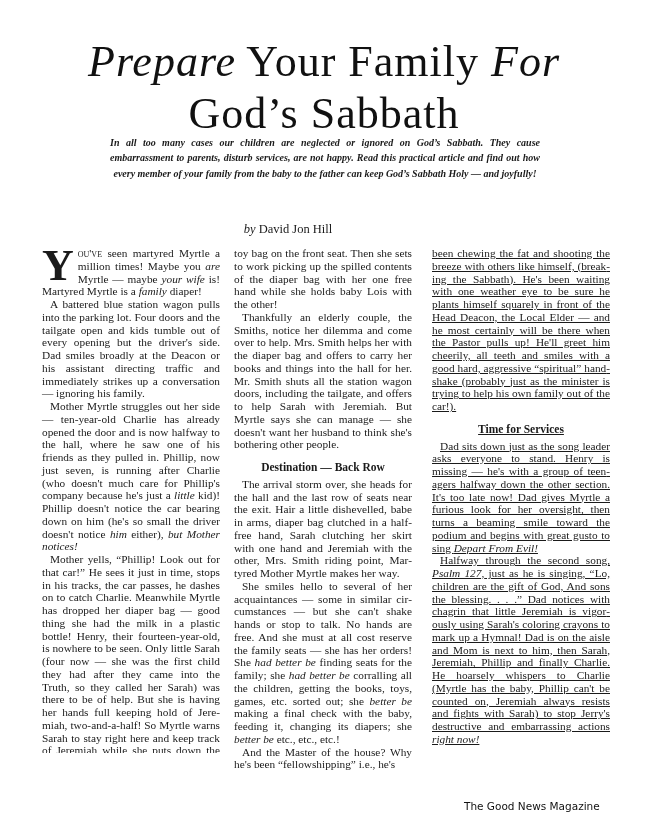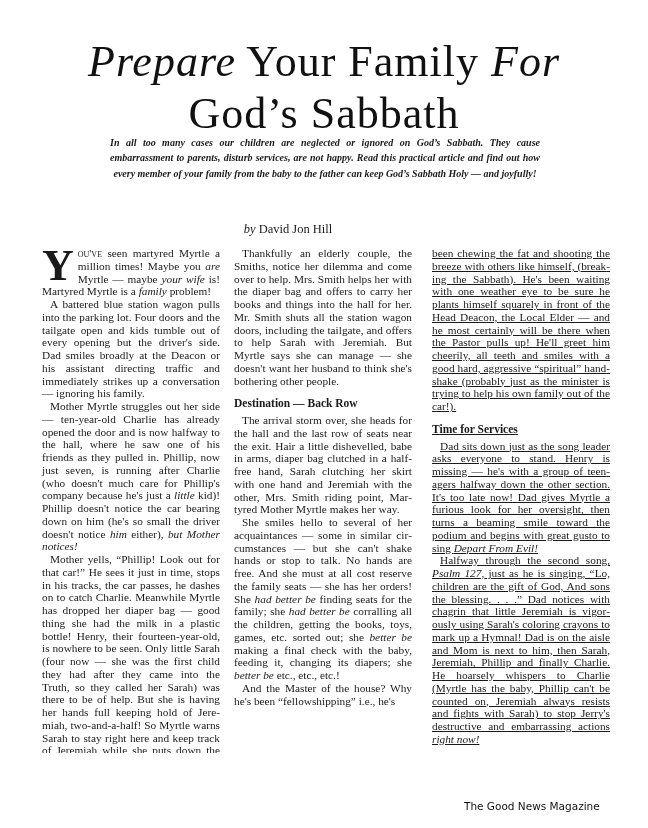--- a/index.html
+++ b/index.html
@@ -12,21 +12,21 @@
   .byline { position: absolute; top: 222px; left: 0; width: 576px; text-align: center; font-family: "Liberation Serif", serif; font-size: 12.5px; color: #1a1a1a; }
   .byline i { font-style: italic; }
   .col { position: absolute; top: 247px; width: 178px; font-family: "Liberation Serif", serif; font-size: 11.3px; line-height: 12.75px; text-align: justify; hyphens: manual; }
   .col1 { left: 42px; }
   .col2 { left: 234px; }
   .col3 { left: 432px; text-decoration: underline; }
   .col p { margin: 0; text-indent: 8px; }
   .col p.first { text-indent: 0; }
   .dropcap { float: left; font-size: 44px; line-height: 34px; margin: 2px 4px 0 0; font-family: "Liberation Serif", serif; font-weight: bold; }
   .sc { font-variant: small-caps; }
-  .subhead { font-family: "Liberation Serif", serif; font-weight: bold; text-align: left; font-size: 11.5px; margin: 10px 0 4px 0; text-indent: 0 !important; }
+  .subhead { font-family: "Liberation Serif", serif; font-weight: bold; text-align: center; font-size: 11.5px; margin: 10px 0 4px 0; text-indent: 0 !important; }
   .footer { position: absolute; top: 800px; left: 464px; font-family: "DejaVu Sans", sans-serif; font-weight: normal; font-size: 10.5px; color: #111; }
   em { font-style: italic; }
 </style>
 </head>
 <body>
 
 <div class="title title1">
   <i>Prepare</i>
   <span>Your Family</span>
   <i>For</i>
@@ -34,27 +34,28 @@
 <div class="title title2">God’s Sabbath</div>
 
 <div class="deck">In all too many cases our children are neglected or ignored on God’s Sabbath. They cause embarrassment to parents, disturb services, are not happy. Read this practical article and find out how every member of your family from the baby to the father can keep God’s Sabbath Holy — and joyfully!</div>
 
 <div class="byline">
   <i>by</i>
   <span>David Jon Hill</span>
 </div>
 
 <div class="col col1">
-  <p class="first"><span class="dropcap">Y</span><span class="sc">ou've</span><span> seen martyred Myrtle a million times! Maybe you </span><em>are</em><span> Myrtle — maybe </span><em>your wife</em><span> is! Martyred Myrtle is a </span><em>family</em><span> problem!</span></p>
+  <p class="first"><span class="dropcap">Y</span><span class="sc">ou've</span><span> seen martyred Myrtle a million times! Maybe you </span><em>are</em><span> Myrtle — maybe </span><em>your wife</em><span> is! Martyred Myrtle is a </span><em>family</em><span> diaper!</span></p>
   <p>A battered blue station wagon pulls into the parking lot. Four doors and the tailgate open and kids tumble out of every opening but the driver's side. Dad smiles broadly at the Deacon or his assistant directing traffic and imme­diately strikes up a conversation — ignoring his family.</p>
   <p><span>Mother Myrtle struggles out her side — ten-year-old Charlie has already opened the door and is now halfway to the hall, where he saw one of his friends as they pulled in. Phillip, now just seven, is running after Charlie (who doesn't much care for Phillip's company because he's just a </span><em>little</em><span> kid)! Phillip doesn't notice the car bear­ing down on him (he's so small the driver doesn't notice </span><em>him</em><span> either), </span><em>but Mother notices!</em></p>
   <p style="height:200px;overflow:hidden;">Mother yells, “Phillip! Look out for that car!” He sees it just in time, stops in his tracks, the car passes, he dashes on to catch Charlie. Meanwhile Myrtle has dropped her diaper bag — good thing she had the milk in a plastic bottle! Henry, their fourteen-year-old, is nowhere to be seen. Only little Sarah (four now — she was the first child they had after they came into the Truth, so they called her Sarah) was there to be of help. But she is having her hands full keeping hold of Jere­miah, two-and-a-half! So Myrtle warns Sarah to stay right here and keep track of Jeremiah while she puts down the family Bibles, coloring books, and toy bag on the front seat. Then she sets to work picking up the spilled contents of the diaper bag with her one free hand while she holds baby Lois with the other!</p>
 </div>
 
 <div class="col col2">
+  <p class="first">toy bag on the front seat. Then she sets to work picking up the spilled contents of the diaper bag with her one free hand while she holds baby Lois with the other!</p>
   <p>Thankfully an elderly couple, the Smiths, notice her dilemma and come over to help. Mrs. Smith helps her with the diaper bag and offers to carry her books and things into the hall for her. Mr. Smith shuts all the station wagon doors, including the tailgate, and offers to help Sarah with Jeremiah. But Myrtle says she can manage — she doesn't want her husband to think she's bothering other people.</p>
   <div class="subhead">Destination — Back Row</div>
   <p>The arrival storm over, she heads for the hall and the last row of seats near the exit. Hair a little dishevelled, babe in arms, diaper bag clutched in a half­free hand, Sarah clutching her skirt with one hand and Jeremiah with the other, Mrs. Smith riding point, Mar­tyred Mother Myrtle makes her way.</p>
   <p><span>She smiles hello to several of her acquaintances — some in similar cir­cumstances — but she can't shake hands or stop to talk. No hands are free. And she must at all cost reserve the family seats — she has her orders! She </span><em>had better be</em><span> finding seats for the family; she </span><em>had better be</em><span> corralling all the children, getting the books, toys, games, etc. sorted out; she </span><em>better be</em><span> making a final check with the baby, feeding it, changing its diapers; she </span><em>better be</em><span> etc., etc., etc.!</span></p>
   <p style="height:26px;overflow:hidden;">And the Master of the house? Why he's been “fellowshipping” i.e., he's</p>
 </div>
 
 <div class="col col3">
   <p class="first">been chewing the fat and shooting the breeze with others like himself, (break­ing the Sabbath). He's been waiting with one weather eye to be sure he plants himself squarely in front of the Head Deacon, the Local Elder — and he most certainly will be there when the Pastor pulls up! He'll greet him cheerily, all teeth and smiles with a good hard, aggressive “spiritual” hand­shake (probably just as the minister is trying to help his own family out of the car!).</p>
   <div class="subhead">Time for Services</div>

